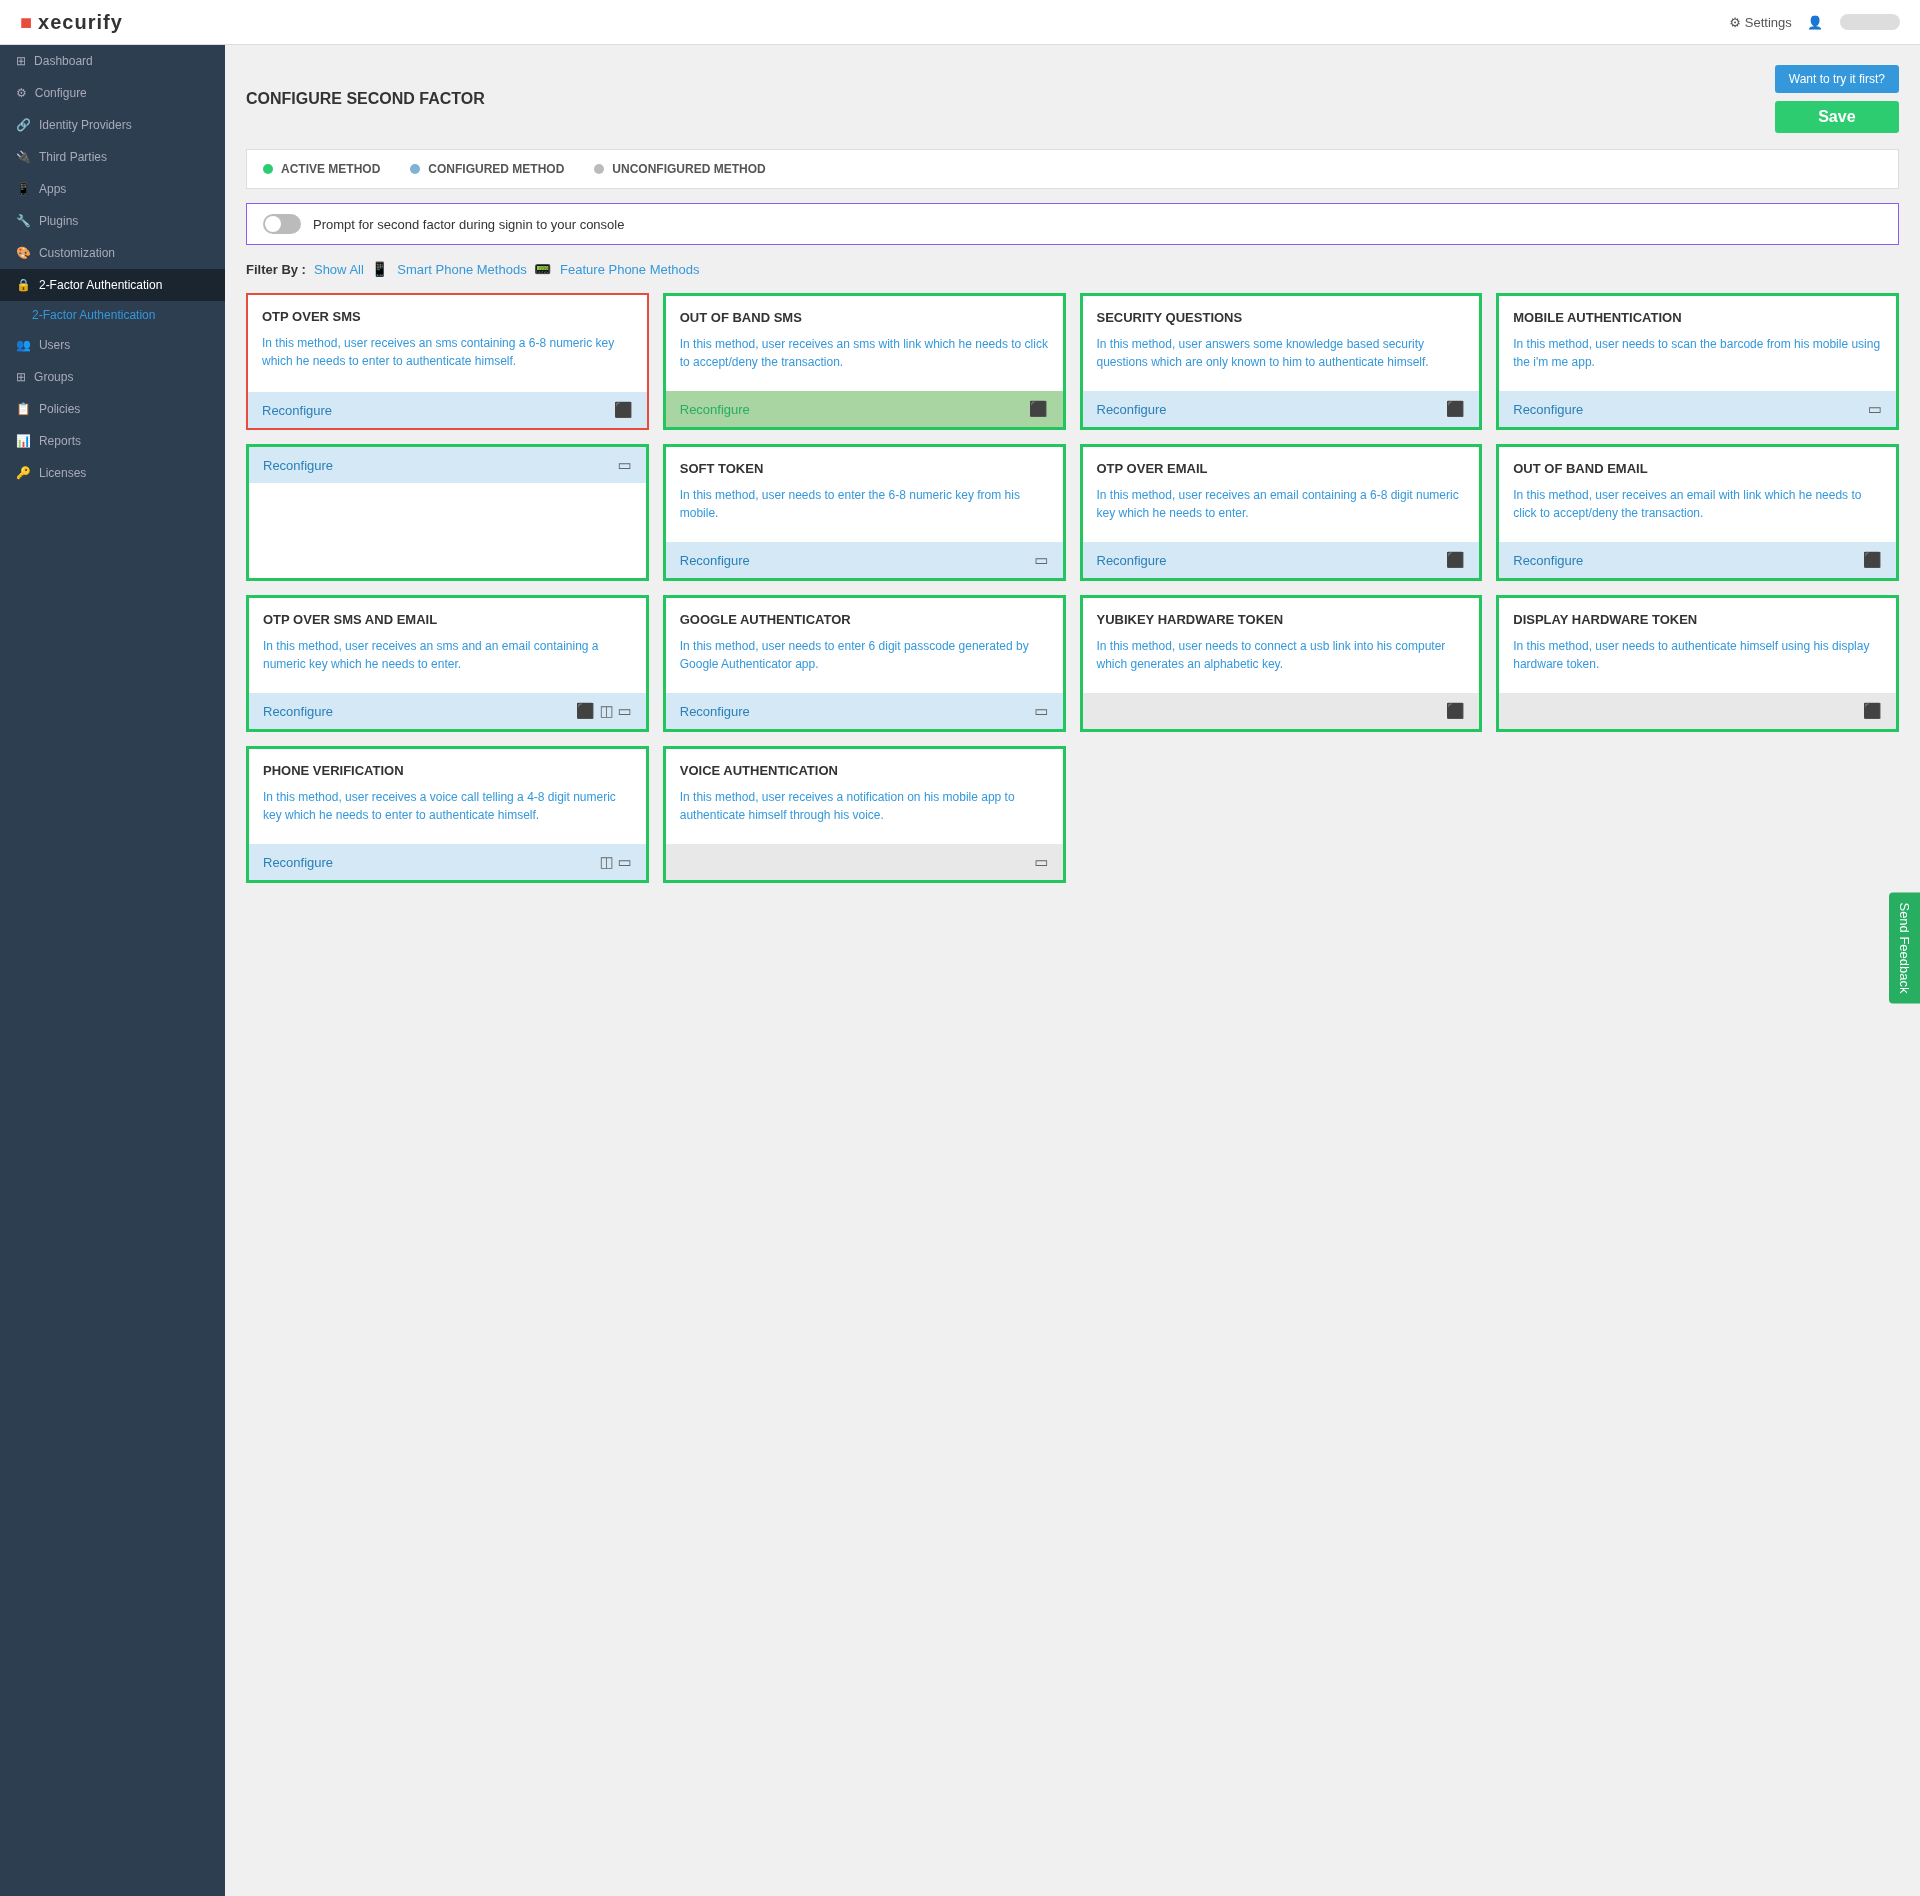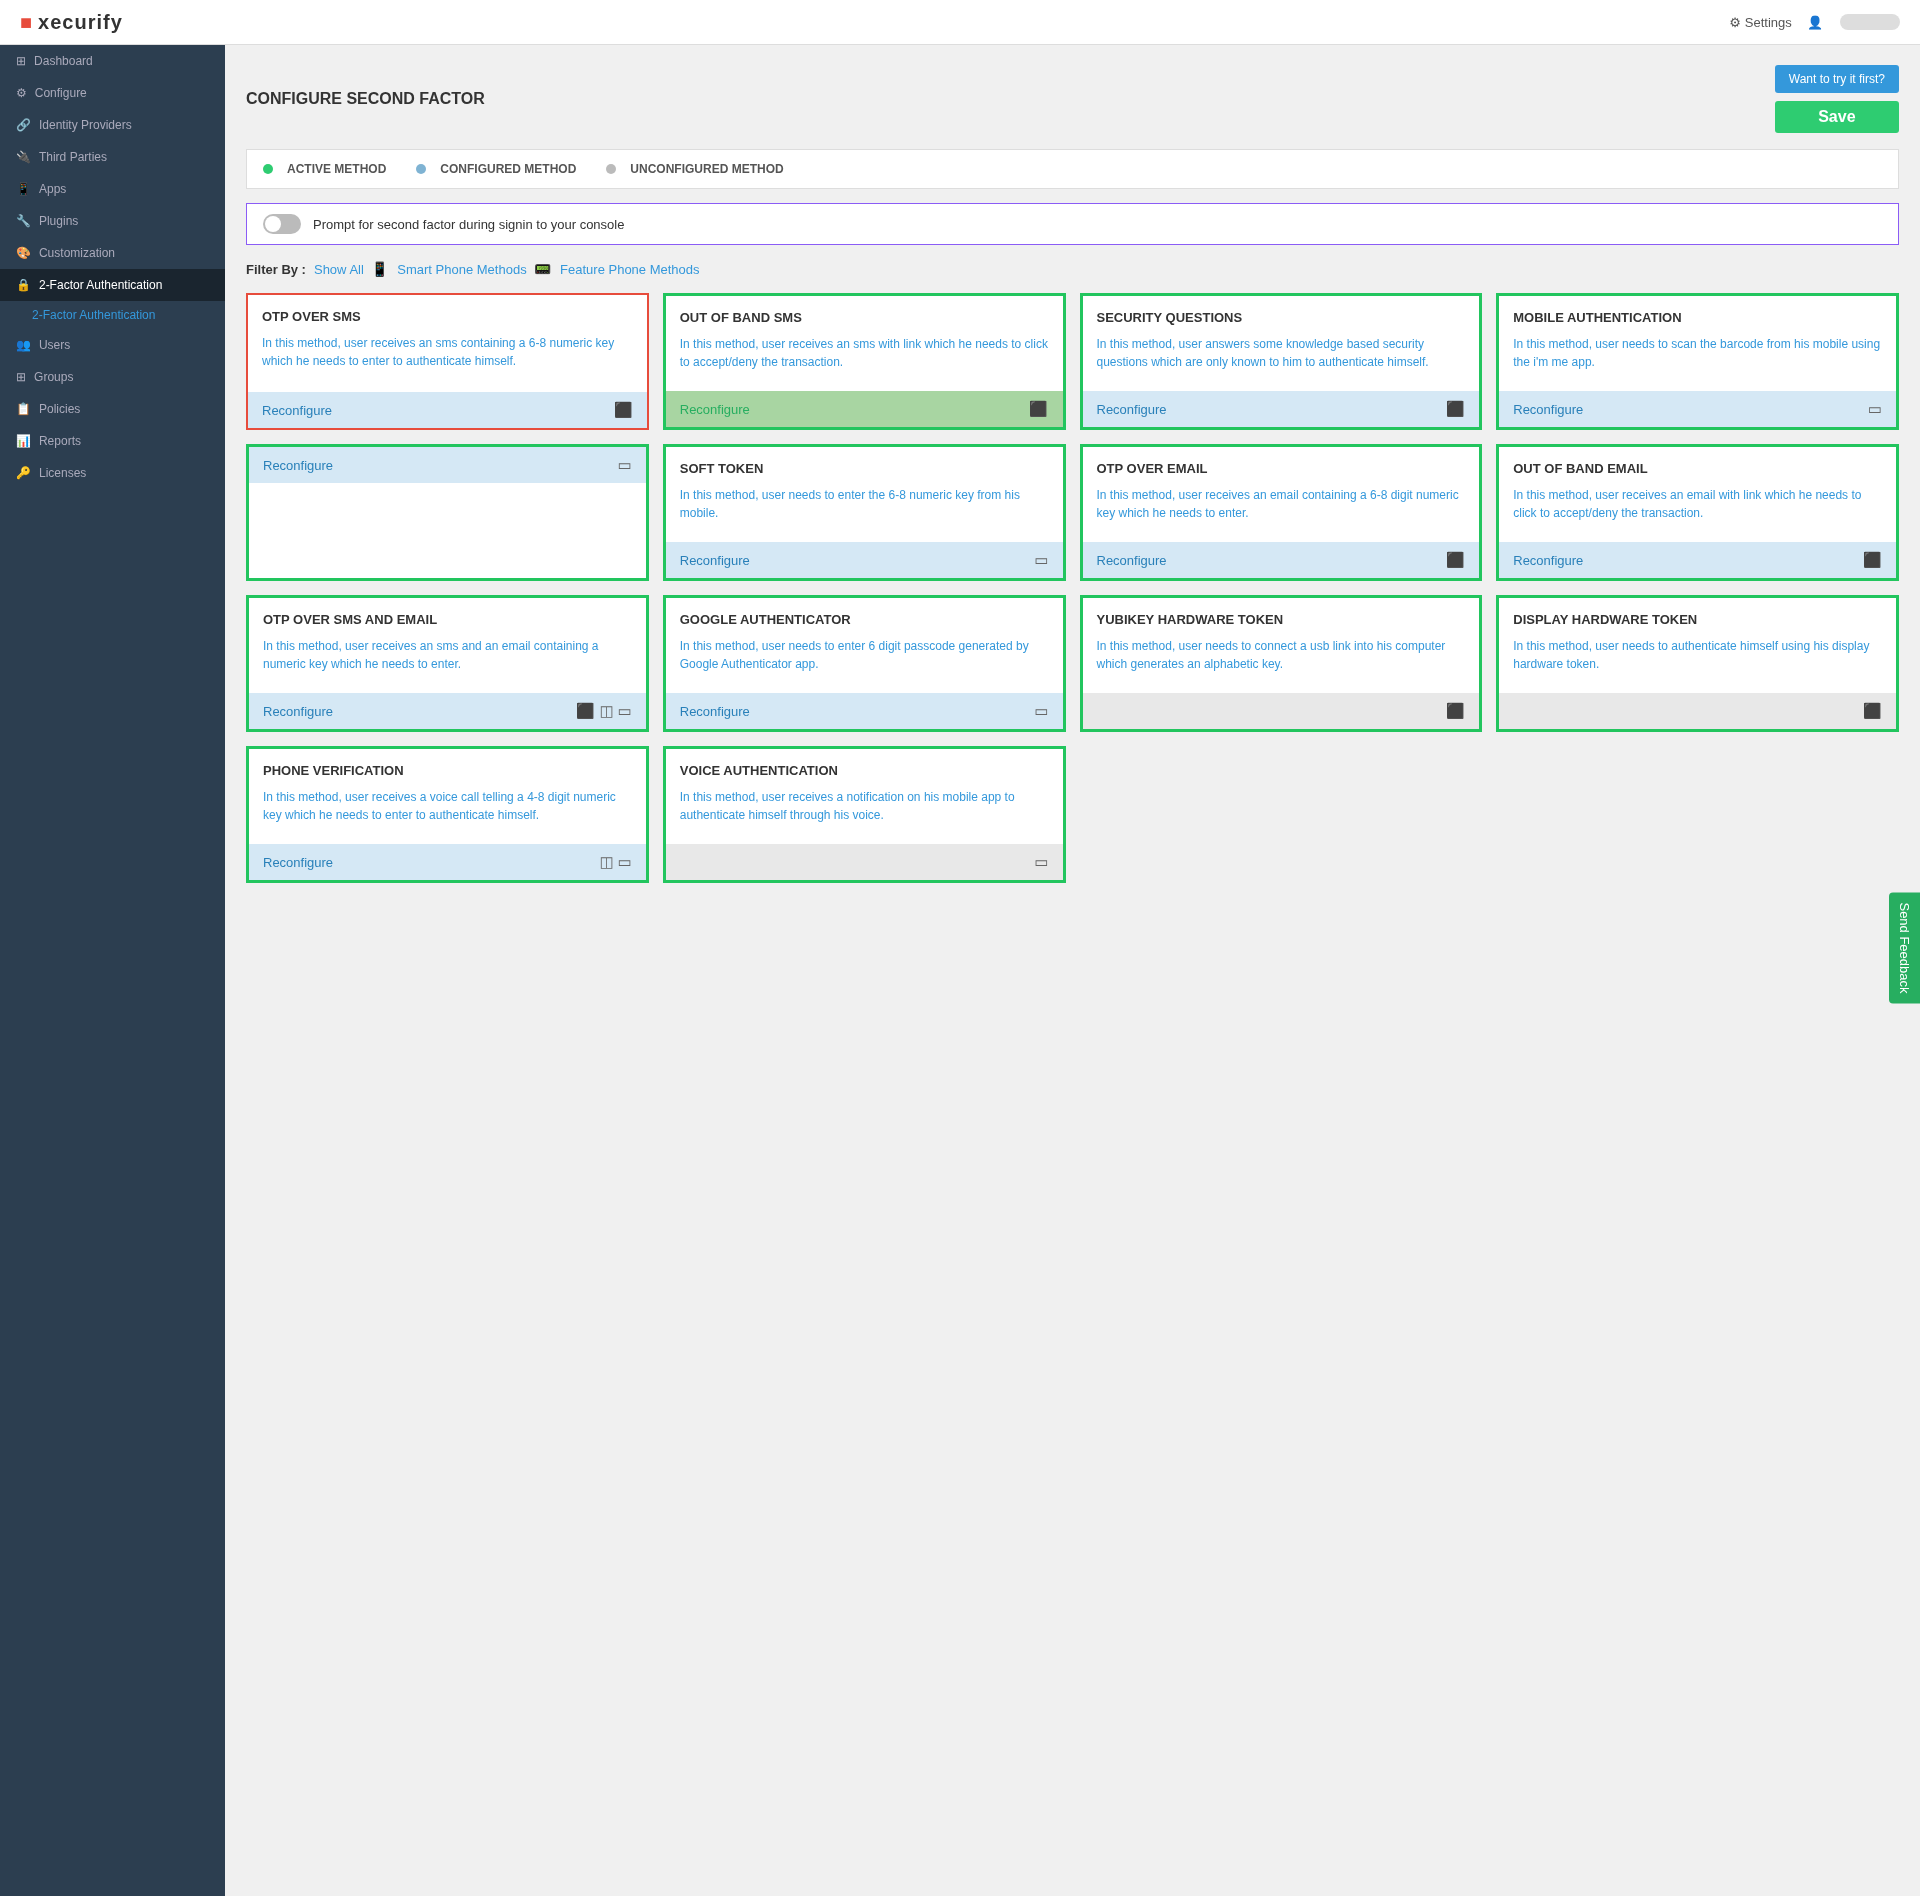--- a/index.html
+++ b/index.html
@@ -98,21 +98,21 @@
     
     .legend {
       background: #fff;
       border: 1px solid #ddd;
       padding: 12px 16px;
       margin-bottom: 14px;
       display: flex;
       gap: 30px;
       align-items: center;
     }
-    .legend-item { display: flex; align-items: center; gap: 14px; font-size: 12px; font-weight: bold; color: #555; }
+    .legend-item { display: flex; align-items: center; gap: 8px; font-size: 12px; font-weight: bold; color: #555; }
     .dot { width: 10px; height: 10px; border-radius: 50%; }
     .dot-active { background: #2ecc71; }
     .dot-configured { background: #7fb3d3; }
     .dot-unconfigured { background: #bbb; }
 
     
     .toggle-row {
       background: #fff;
       border: 1px solid #8b5cf6;
       padding: 10px 16px;

